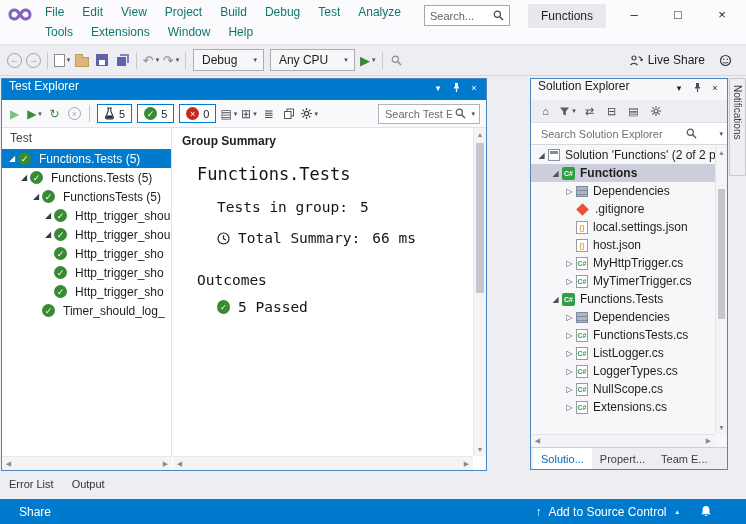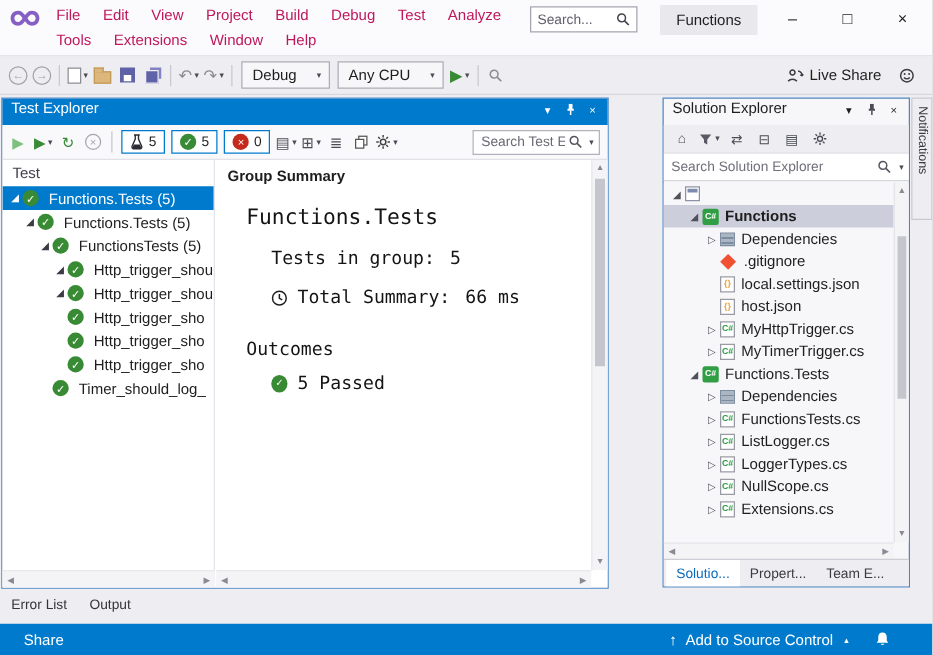--- a/index.html
+++ b/index.html
@@ -7,21 +7,21 @@
   .vs { position:relative; width:746px; height:524px; background:#EEEEF2;
         font-family:"Liberation Sans", sans-serif; font-size:12px; color:#1E1E1E;
         overflow:hidden; cursor:default; user-select:none; }
 
   
   .titlebar { position:absolute; top:0; left:0; right:0; height:44px; background:#FBFBFD; }
   .vs-logo { position:absolute; left:8px; top:8px; }
   .menu-row { position:absolute; display:flex; }
   .menu-row1 { left:36px; top:2px; }
   .menu-row2 { left:36px; top:22px; }
-  .menu-item { padding:3px 9px; font-size:12px; color:#be185d; }
+  .menu-item { padding:3px 9px; font-size:12px; color:#0f766e; }
   .quick-search { position:absolute; left:424px; top:5px; width:86px; height:21px; background:#FFF;
         border:1px solid #A5A5B0; display:flex; align-items:center; justify-content:space-between;
         padding:0 5px; color:#60606B; font-size:11px; }
   .win-title { position:absolute; left:528px; top:4px; height:24px; line-height:24px;
         padding:0 13px; background:#E9E9ED; }
   .win-controls { position:absolute; right:2px; top:0; display:flex; height:28px; }
   .win-btn { width:44px; display:flex; align-items:center; justify-content:center; font-size:13px; }
 
   
   .toolbar { position:absolute; top:44px; left:0; right:0; height:32px; background:#EEEEF2;
@@ -107,21 +107,21 @@
   .scroll.v .thumb { left:2px; right:2px; }
   .te-hscroll { position:absolute; left:0; bottom:0; width:170px; height:14px; border-top:1px solid #E8E8EC; }
   .sum-hscroll { position:absolute; left:171px; right:13px; bottom:0; height:14px; border-top:1px solid #E8E8EC; }
   .te-vscroll { position:absolute; right:0; top:0; width:13px; bottom:14px; border-left:1px solid #E8E8EC; }
 
   
   .se-toolbar { height:23px; display:flex; align-items:center; gap:5px; padding:0 6px;
         background:#EEEEF2; border-bottom:1px solid #DCDCE2; }
   .se-toolbar .tbi { min-width:17px; height:18px; font-size:11px; }
   .se-search { height:22px; background:#FFF; border-bottom:1px solid #D6D6DD; display:flex;
-        align-items:center; padding:0 4px 0 6px; color:#70707B; font-size:11px; gap:4px; }
+        align-items:center; padding:0 4px 0 6px; color:#70707B; font-size:11px; gap:20px;text-align:center; }
   .se-search .grow { flex:1; overflow:hidden; white-space:nowrap; }
   .se-tree { position:absolute; top:67px; left:0; right:12px; bottom:35px; overflow:hidden; background:#F7F7F9; }
   .srow { display:flex; align-items:center; height:18px; white-space:nowrap; overflow:hidden; }
   .srow .exp { width:13px; flex:0 0 13px; font-size:8px; color:#50505A; text-align:center; }
   .srow.sel-inactive { background:#CCCEDB; }
   .srow.bold .lbl { font-weight:bold; }
   .ic { display:inline-flex; align-items:center; justify-content:center; margin-right:5px; flex:0 0 auto; }
   .ic-solution { width:12px; height:12px; border:1px solid #8A93A6; background:#FFF; position:relative; }
   .ic-solution::before { content:""; position:absolute; top:1px; left:1px; right:1px; height:3px; background:#7D8CAE; }
   .ic-cs-proj { width:13px; height:13px; background:#2F9E44; color:#FFF; border-radius:2px;
@@ -527,20 +527,21 @@
           <circle cx="4.3" cy="4.3" r="3.1" fill="none" stroke="#55555F" stroke-width="1.2"></circle>
           <path d="M6.7 6.7 L10 10" stroke="#55555F" stroke-width="1.4"></path>
         </svg>
       <span class="chev">▾</span>
     </div>
 
     <div class="se-tree" id="solution-tree">
         <div class="srow" style="padding-left:4px">
           <span class="exp">◢</span>
           <span class="ic ic-solution"></span>
+          <span class="lbl">Solution 'Functions' (2 of 2 p</span>
         </div>
         <div class="srow sel-inactive bold" style="padding-left:18px">
           <span class="exp">◢</span>
           <span class="ic ic-cs-proj">C#</span>
           <span class="lbl">Functions</span>
         </div>
         <div class="srow" style="padding-left:32px">
           <span class="exp">▷</span>
           <span class="ic ic-dep"></span>
           <span class="lbl">Dependencies</span>

